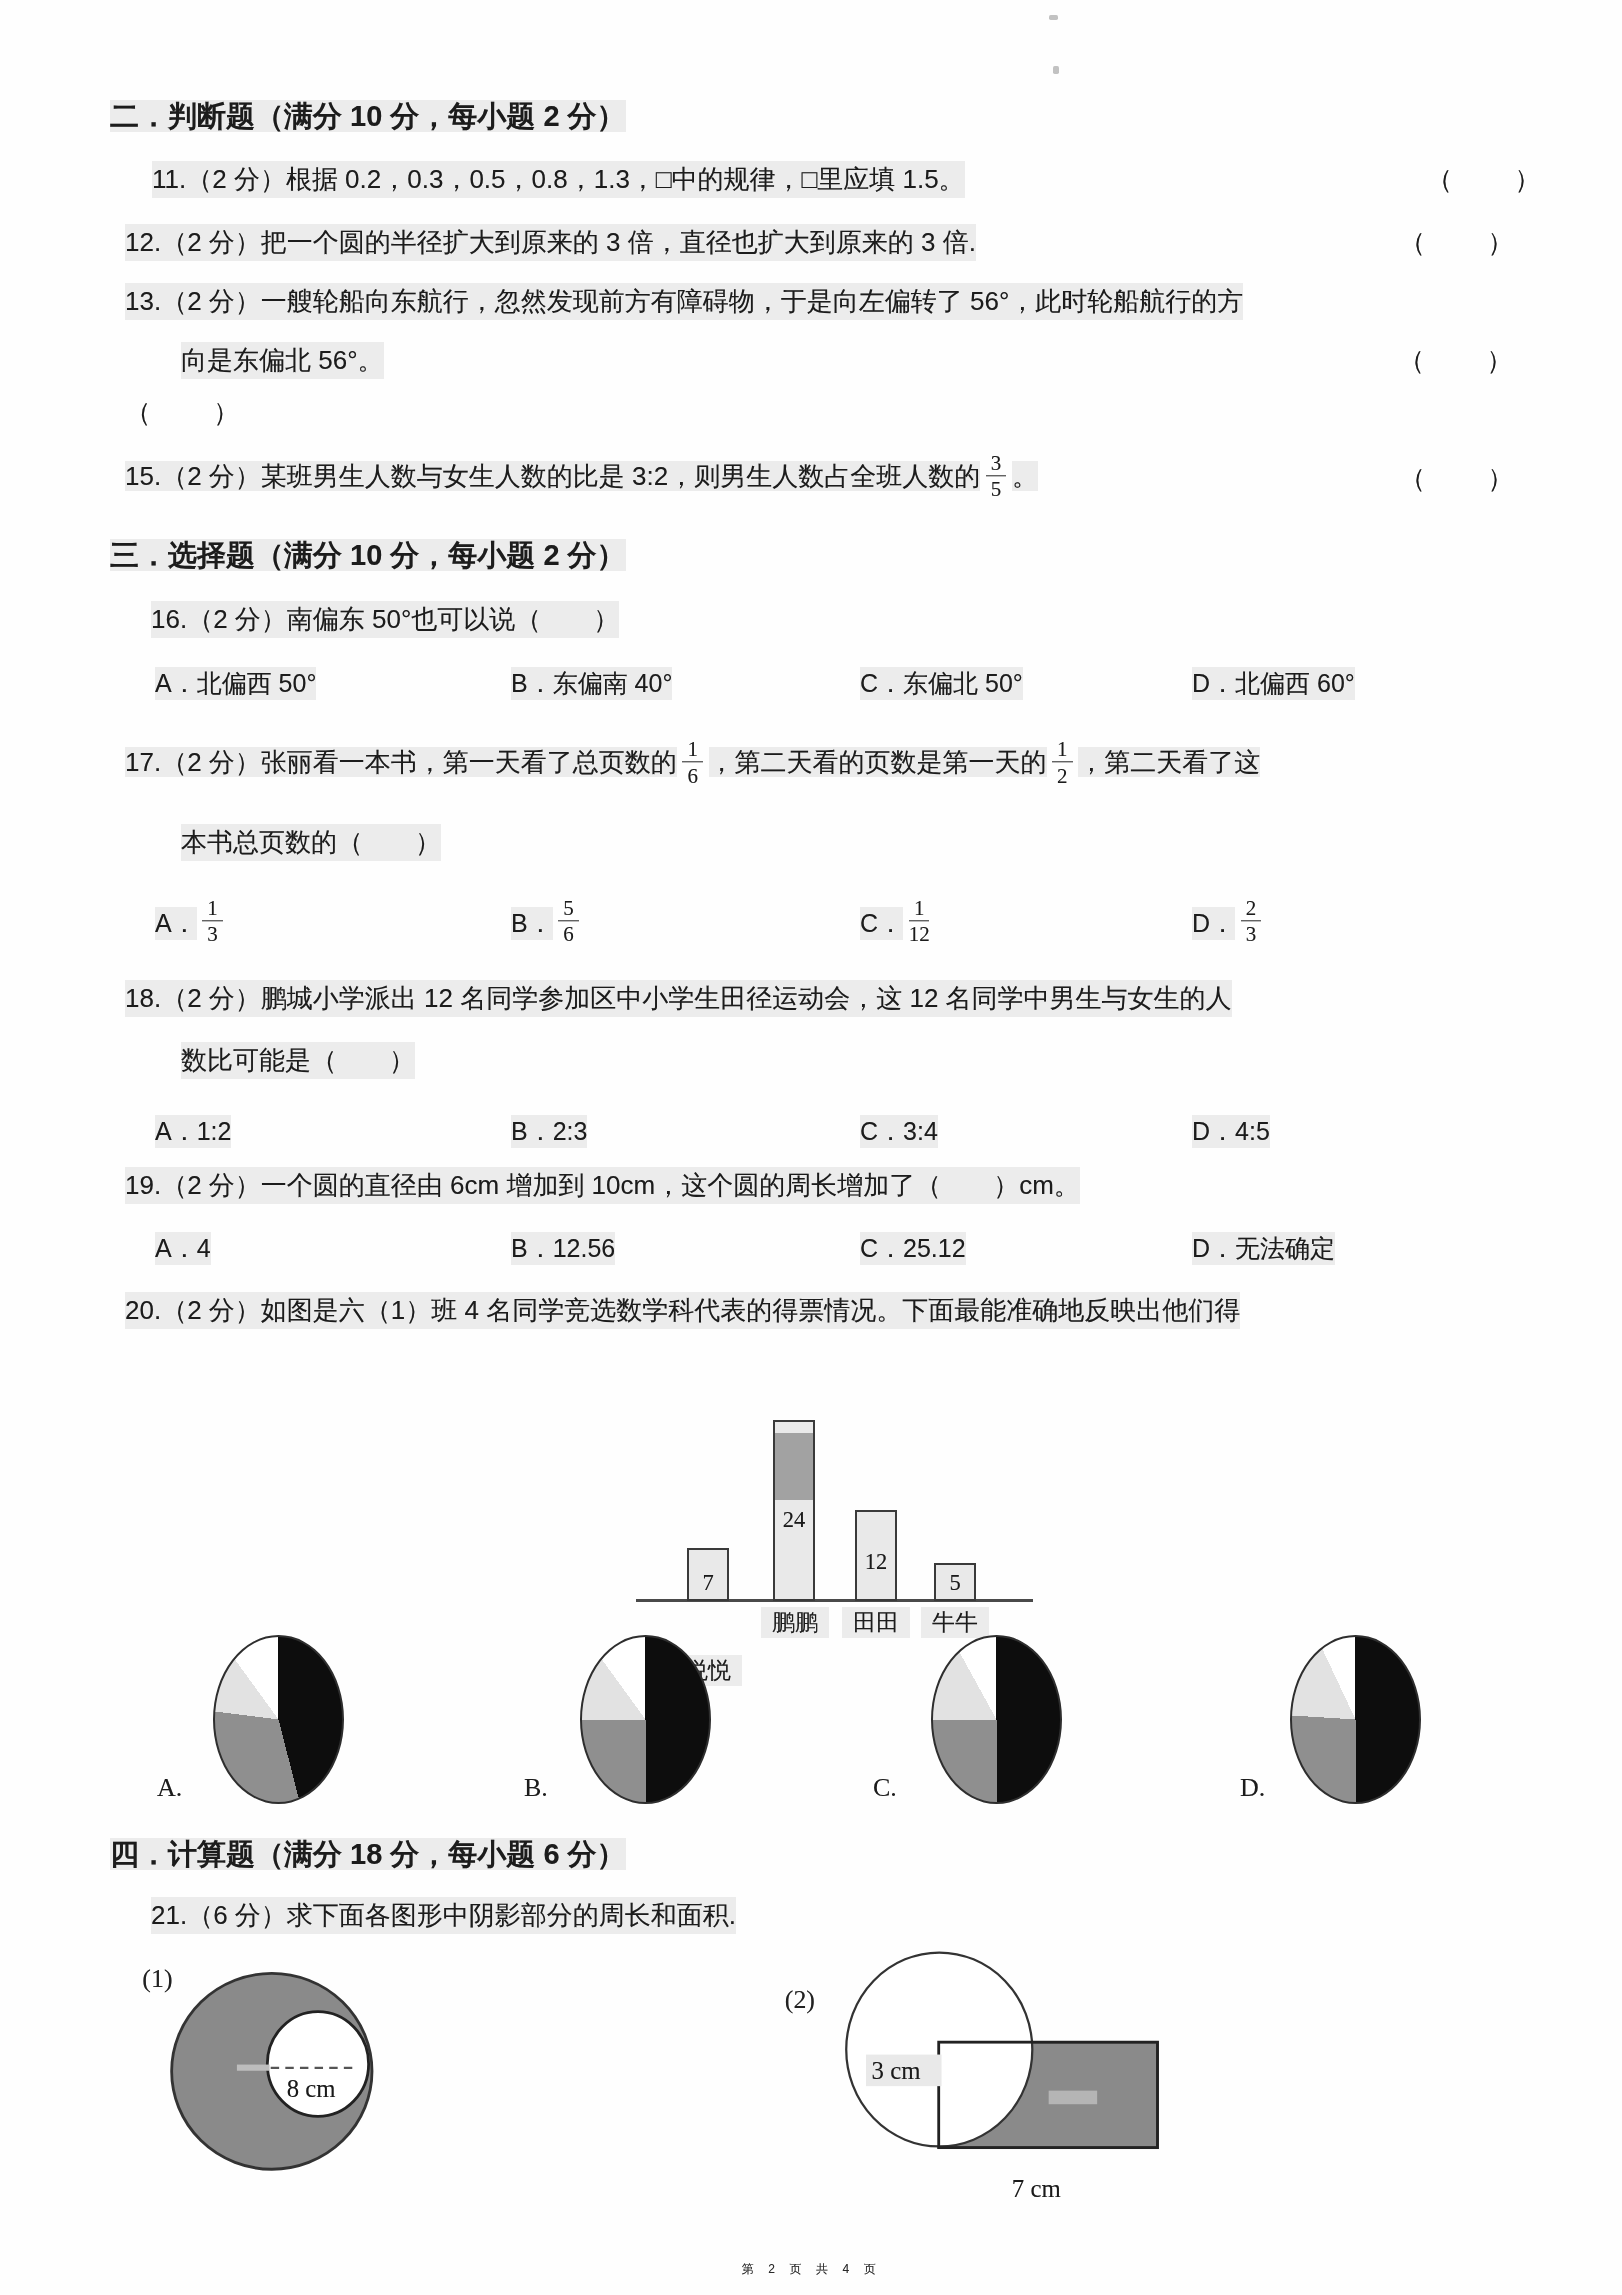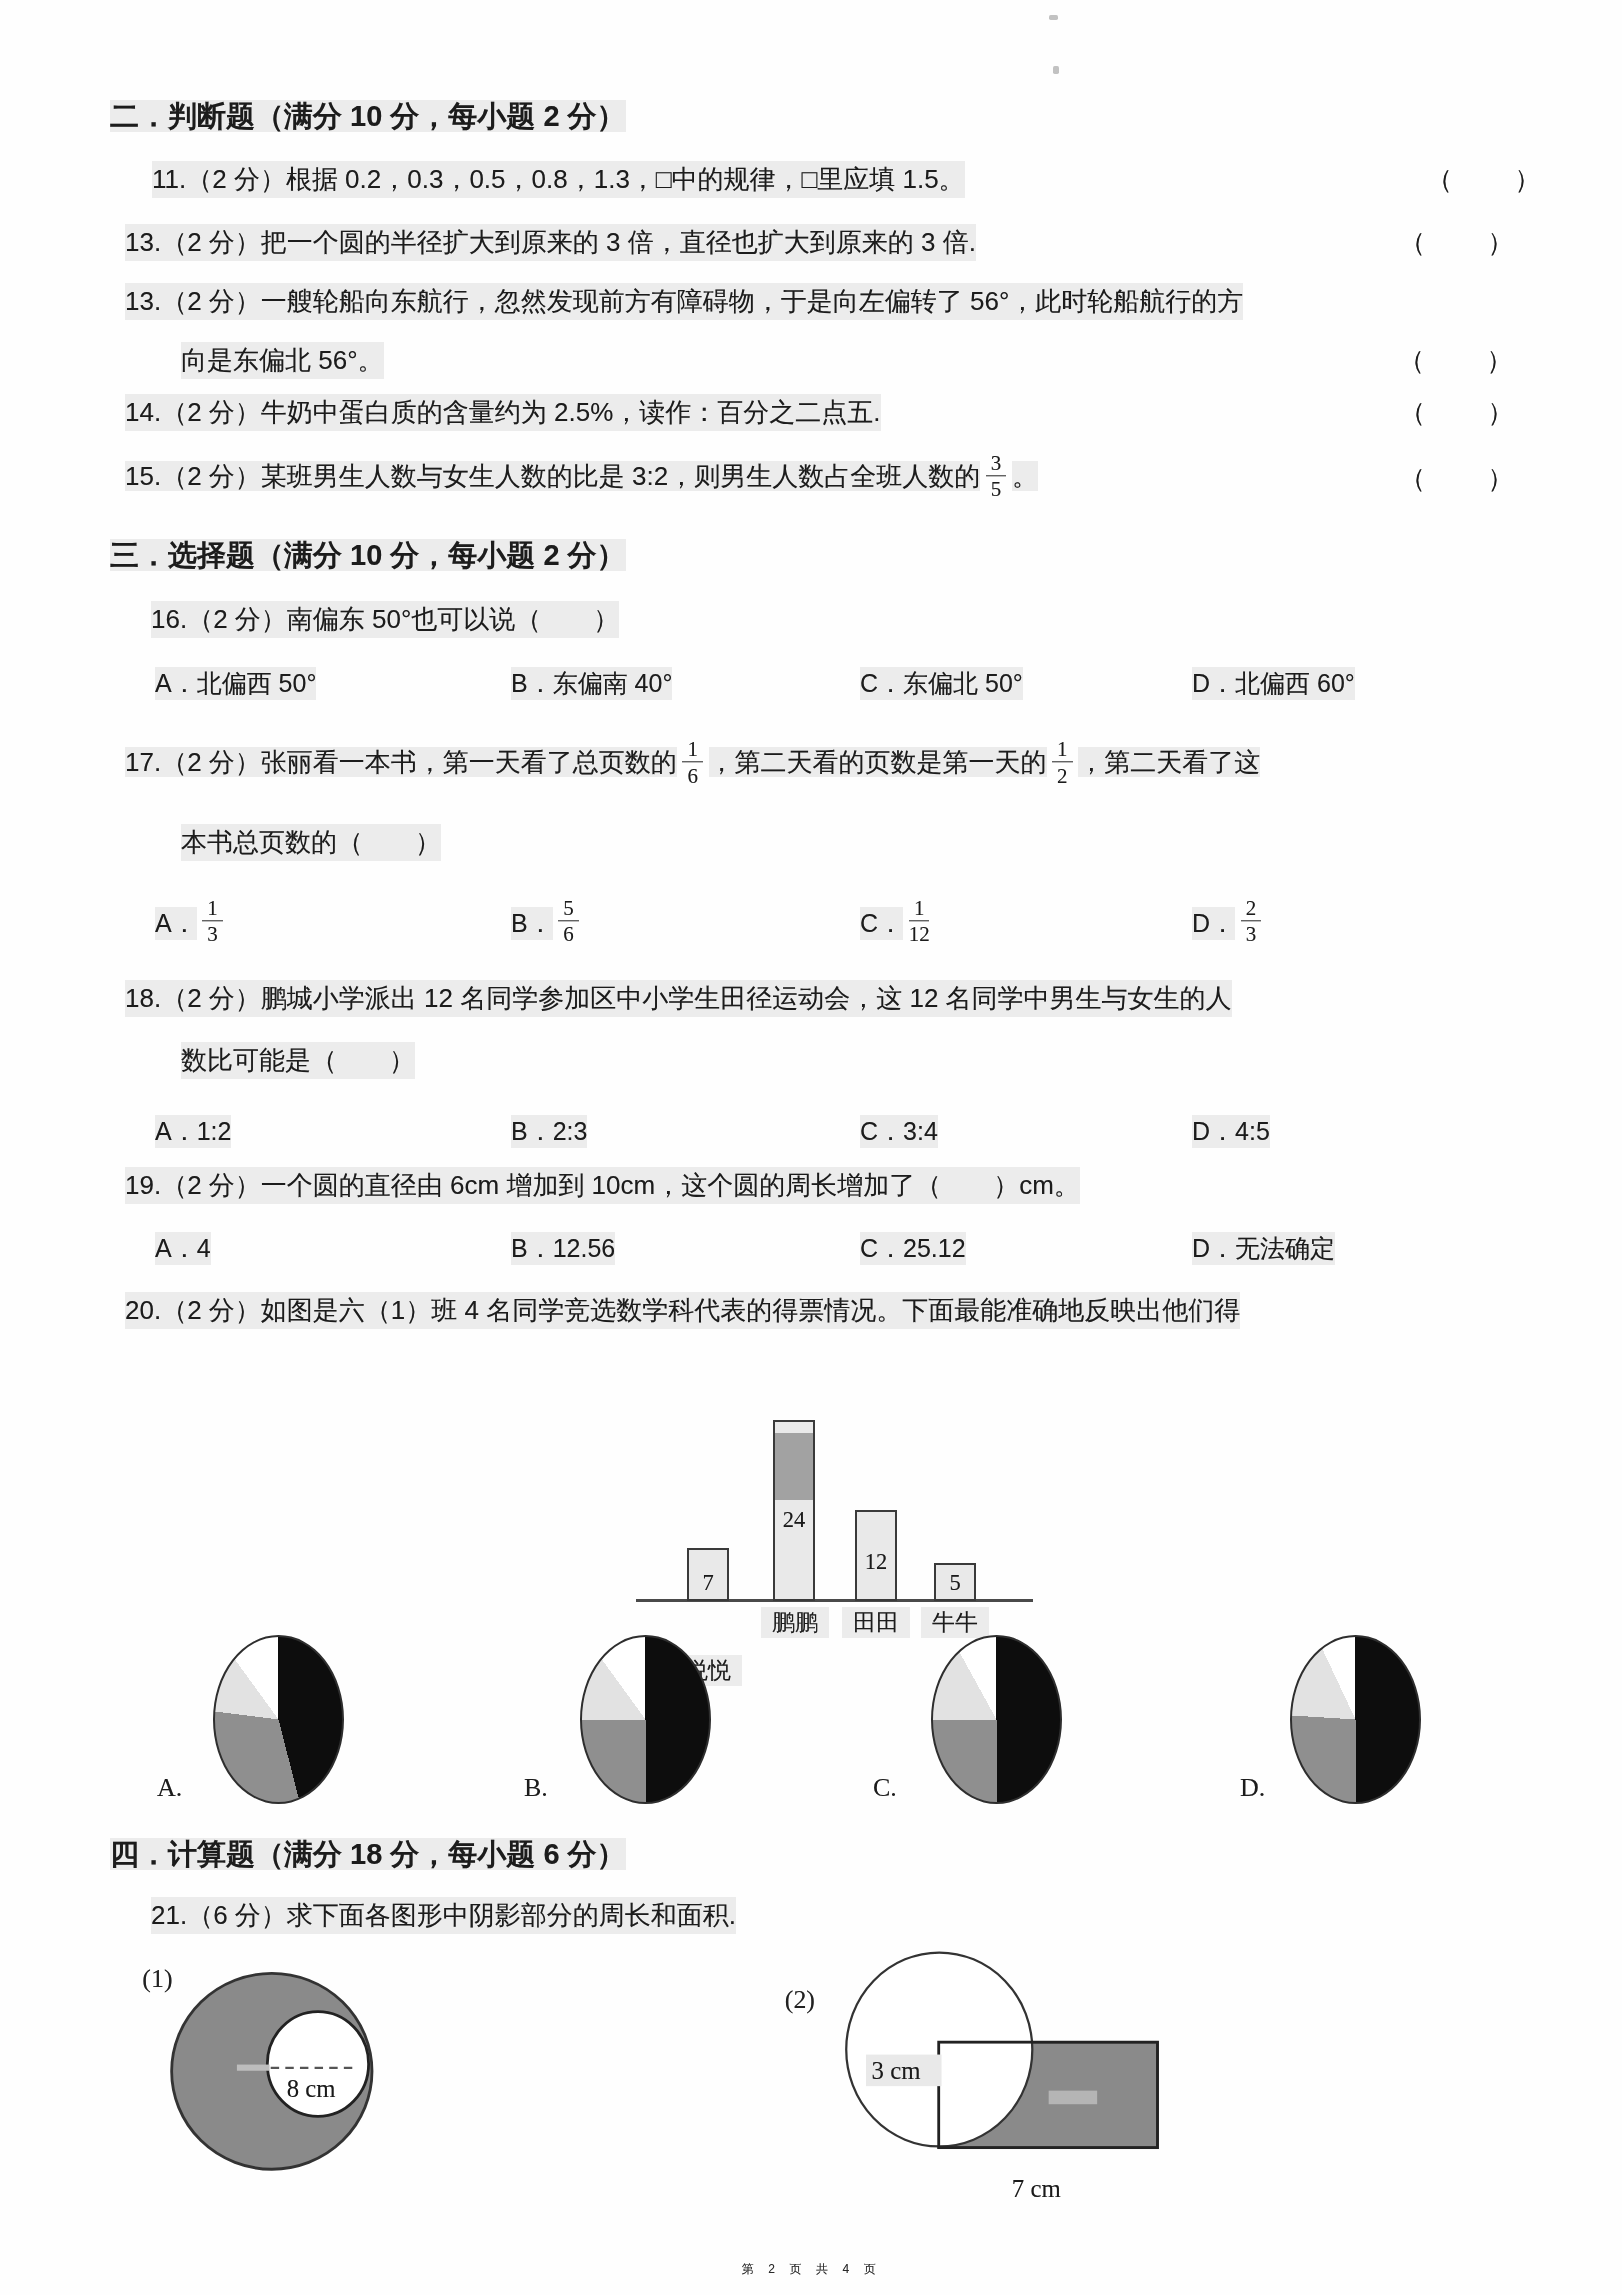--- a/index.html
+++ b/index.html
@@ -52,34 +52,33 @@
   <div class="dot" style="left:1053px;top:66px;width:5.6px;height:8px;"></div>
 
   <div class="title" style="top:97px;"><span class="sc">二．判断题（满分 10 分，每小题 2 分）</span></div>
 
   <div class="row" style="top:161px;padding-left:27px;">
     <span class="sc">11.（2 分）根据 0.2，0.3，0.5，0.8，1.3，□中的规律，□里应填 1.5。</span>
     <span class="bracket">（　　）</span>
   </div>
 
   <div class="row" style="top:224px;">
-    <span class="sc">13.（2 分）把一个圆的半径扩大到原来的 3 倍，直径也扩大到原来的 3 倍.</span>
+    <span class="sc">12.（2 分）把一个圆的半径扩大到原来的 3 倍，直径也扩大到原来的 3 倍.</span>
     <span class="bracket">（　　）</span>
   </div>
 
   <div class="row noBracket" style="top:283px;">
     <span class="sc">13.（2 分）一艘轮船向东航行，忽然发现前方有障碍物，于是向左偏转了 56°，此时轮船航行的方</span>
   </div>
   <div class="row indent" style="top:342px;">
     <span class="sc">向是东偏北 56°。</span>
     <span class="bracket">（　　）</span>
   </div>
 
   <div class="row" style="top:394px;">
-    <span class="sc">14.（2 分）牛奶中蛋白质的含量约为 2.5%，读作：百分之二点五.</span>
     <span class="bracket">（　　）</span>
   </div>
 
   <div class="row" style="top:444px;height:68px;">
     <span>
       <span class="sc">15.（2 分）某班男生人数与女生人数的比是 3:2，则男生人数占全班人数的</span><span class="frac">
           <span class="fn">3</span>
           <span class="fd">5</span>
         </span><span class="sc">。</span>
     </span>

